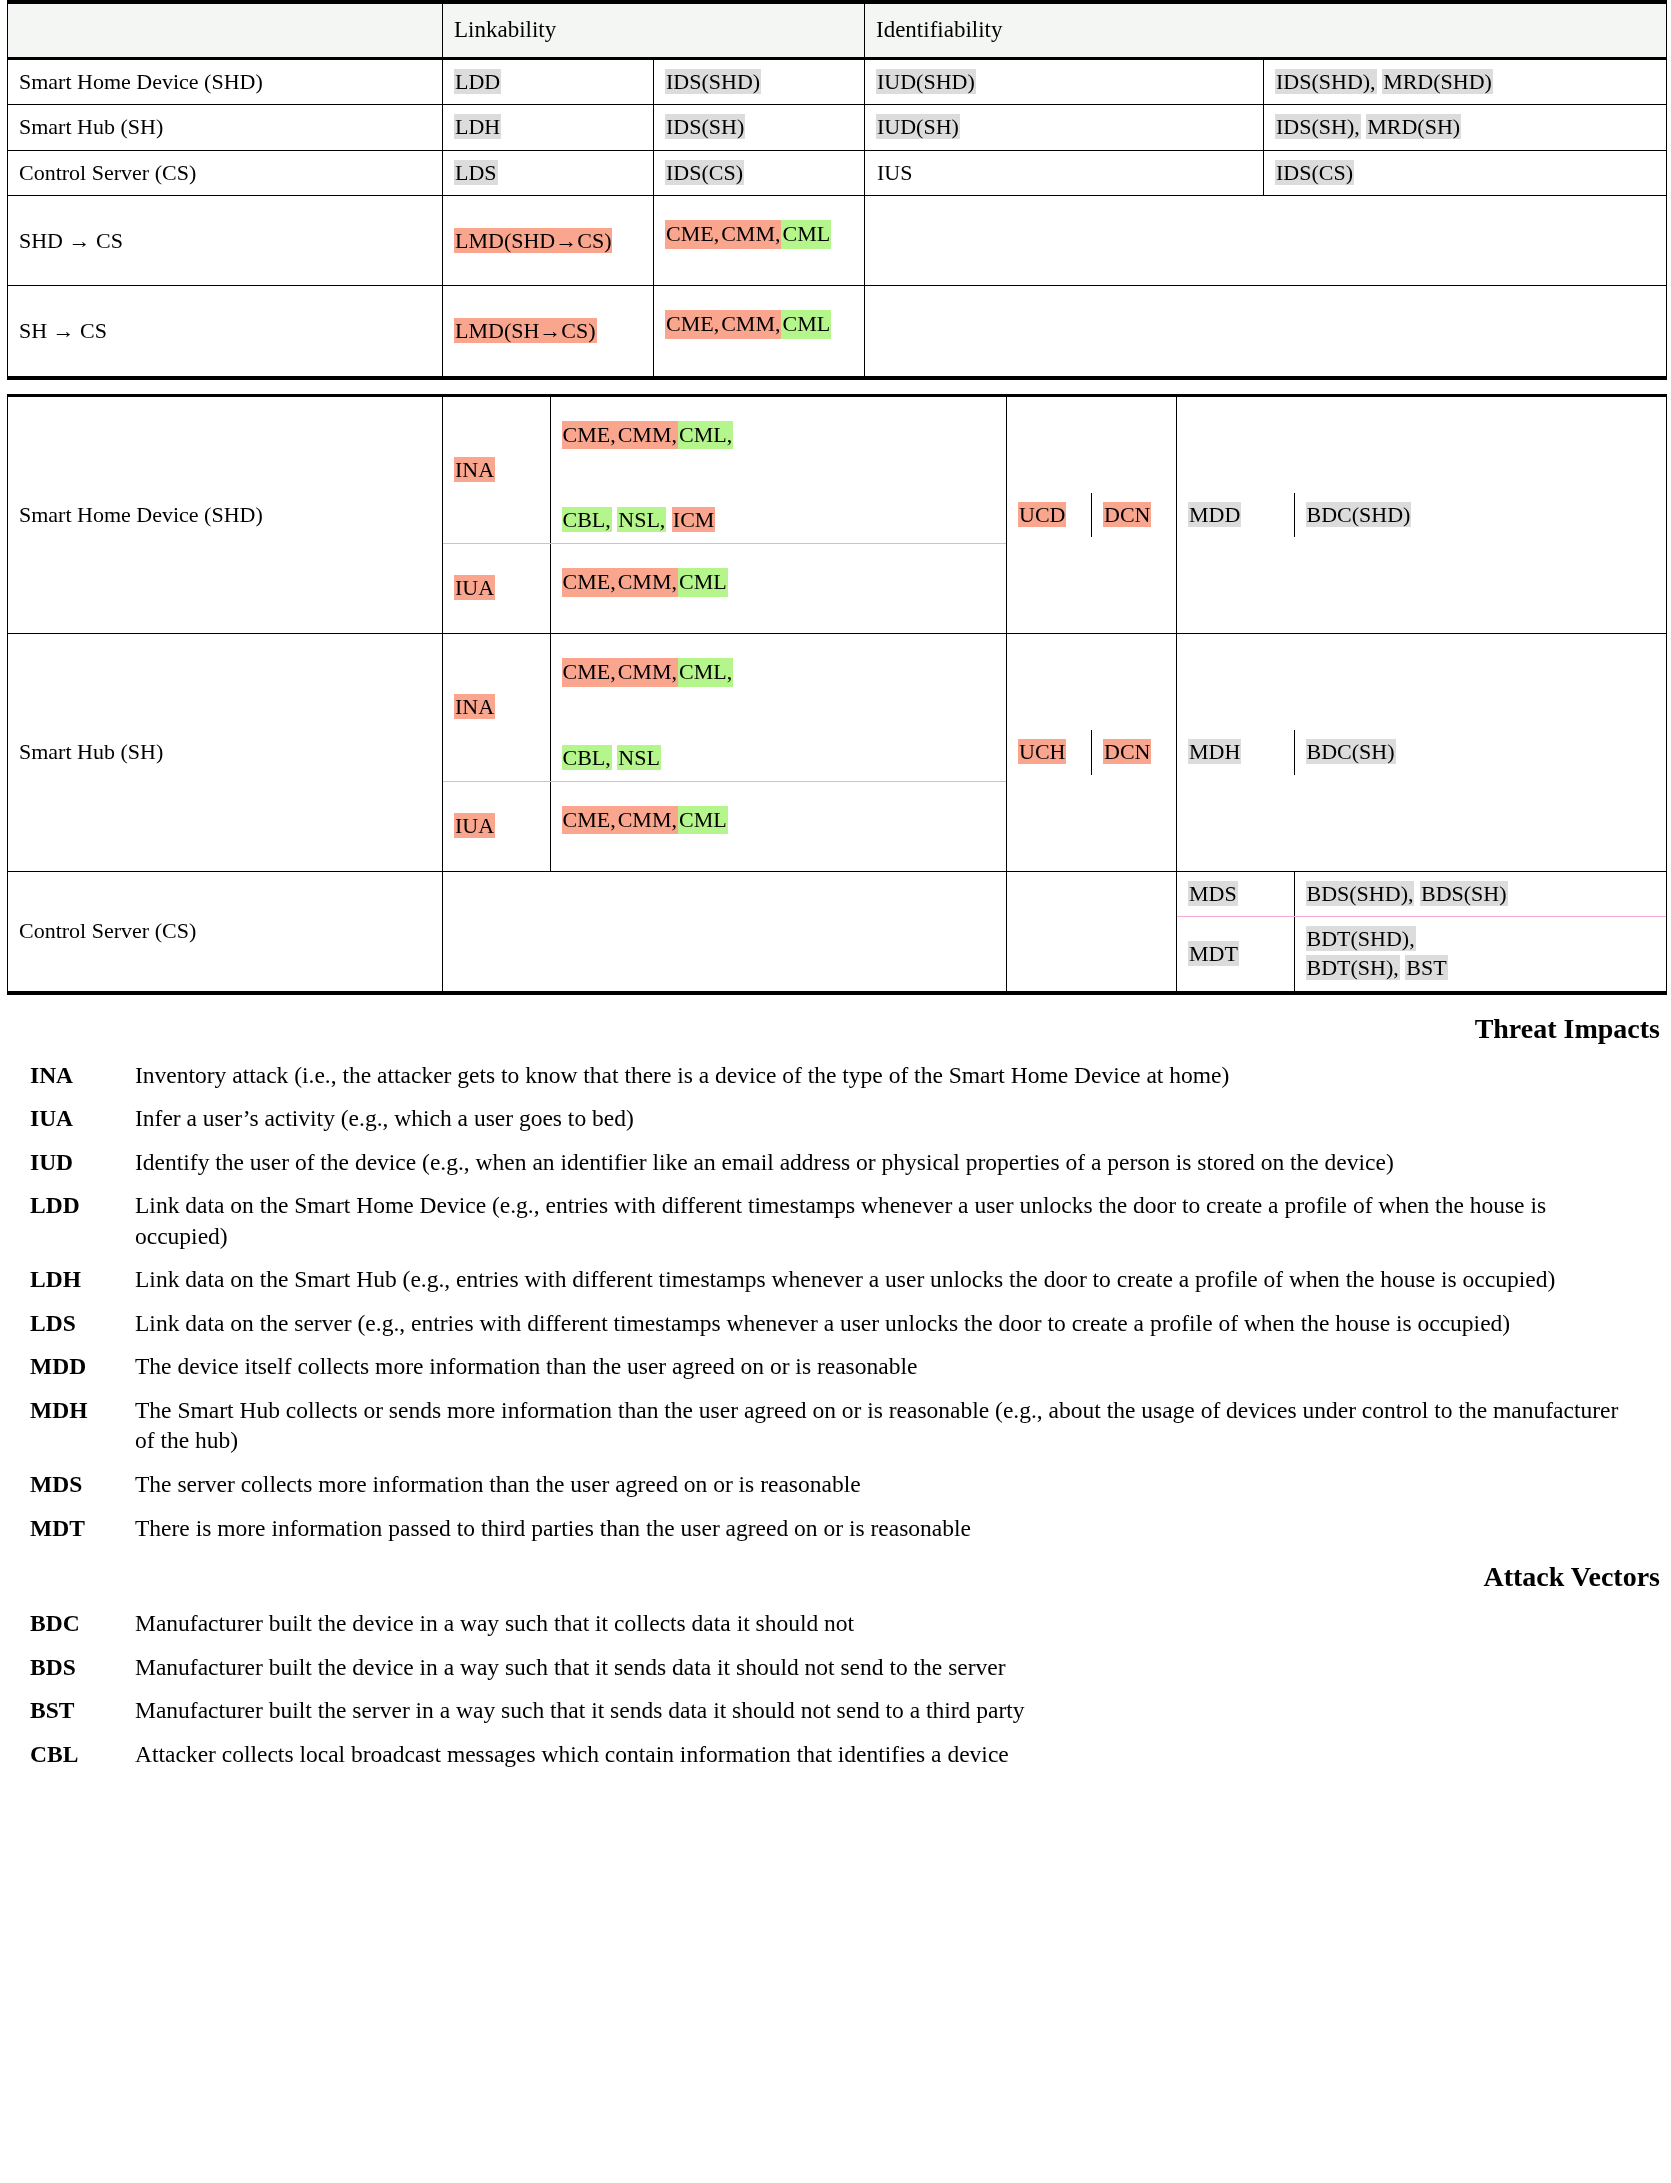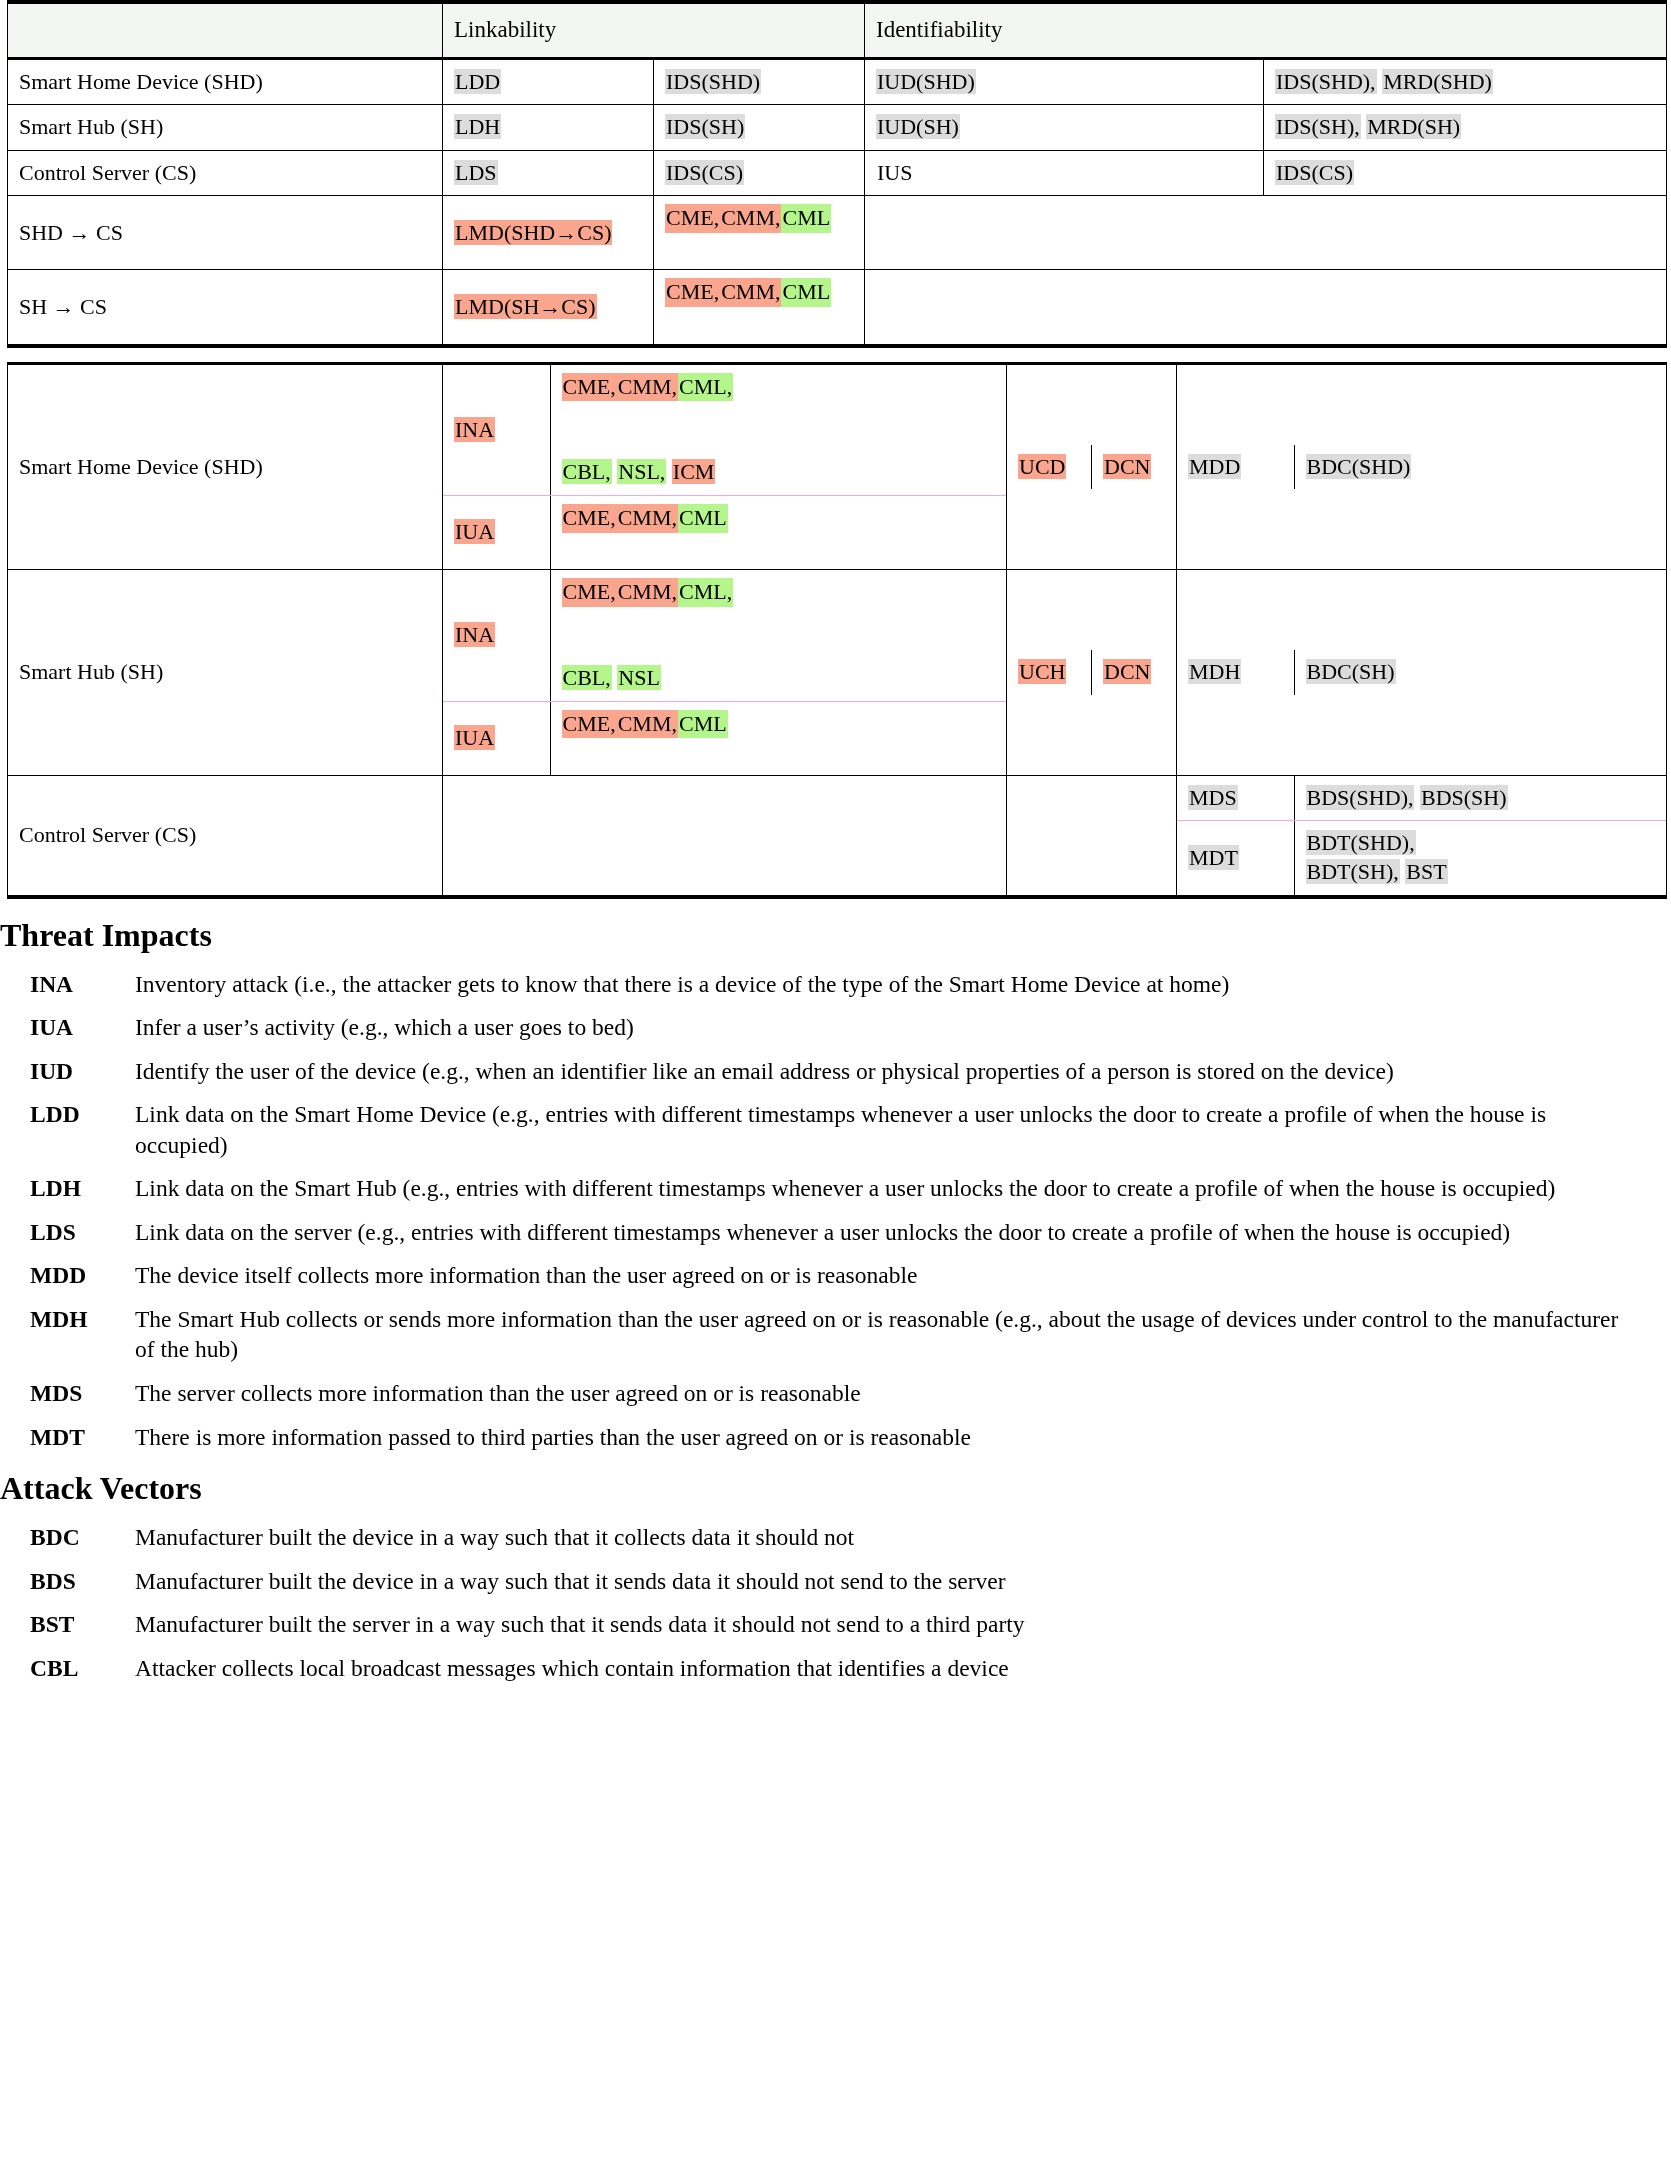--- a/index.html
+++ b/index.html
@@ -42,39 +42,39 @@
     font-weight: bold;
     font-size: 23px;
     padding-top: 11px;
     padding-bottom: 11px;
   }
   .grouprow td { height: 56px; }
 
   
   .hl-gray  { background: #dcdcdc; }
   .hl-red   { background: #faa68e; }
-  .hl-green { background: #b4f58c; }
+  .hl-green { background: #b4f58c; margin-top: 16px; }
   .hl { padding: 0 1px; }
 
   .rowlabel { white-space: nowrap; }
 
   
   .tokline {
     display: block;
     text-align: justify;
     text-align-last: justify;
   }
   .tokline > span { display: inline-block; }
   .tokline::after { content: ""; display: inline-block; width: 100%; }
 
   
   .sec-title {
-    text-align: left;
+    text-align: right;
     font-weight: bold;
-    font-size: 32px;
+    font-size: 28px;
     margin: 18px 0 15px 0;
   }
 
   
   .defs { margin: 0 14px 0 30px; }
   .defrow {
     display: flex;
     align-items: flex-start;
     margin-bottom: 13px;
     font-size: 23.5px;

